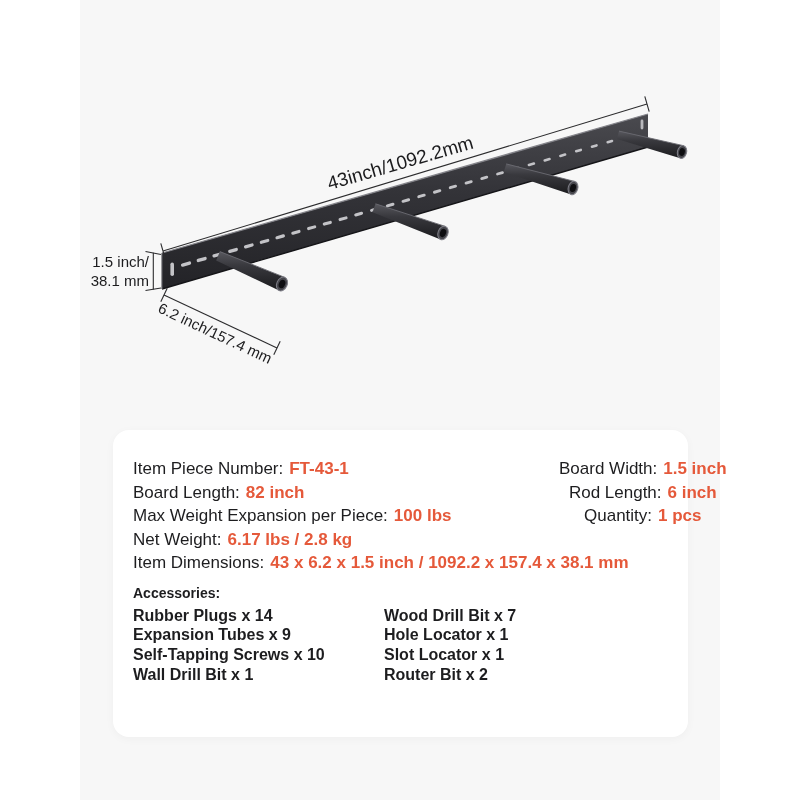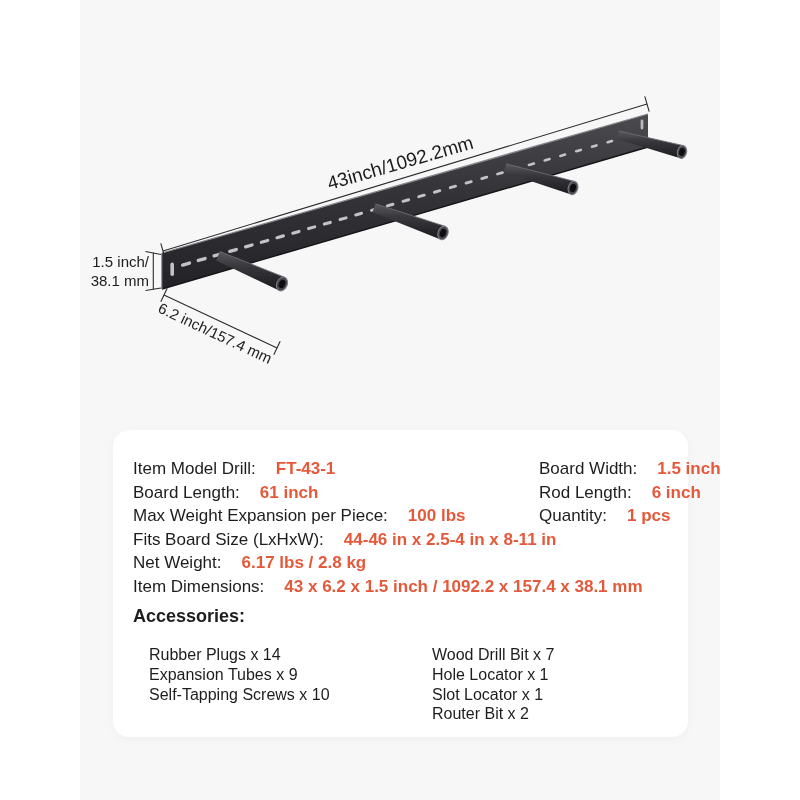--- a/index.html
+++ b/index.html
@@ -12,26 +12,26 @@
   .dim-line{stroke:#2c2c2e;stroke-width:1.1;fill:none;}
   .dim-text{fill:#1c1c1e;}
   .card{
     position:absolute;left:113px;top:430px;width:575px;height:307px;
     background:#ffffff;border-radius:16px;box-sizing:border-box;
     padding:27px 0 0 20px;box-shadow:0 2px 10px rgba(0,0,0,0.035);
   }
   .specs{position:relative;}
   .spec-row{font-size:17px;line-height:23.5px;white-space:nowrap;}
   .spec-label{color:var(--text,#1d1d1f);}
-  .spec-value{color:var(--accent,#e5593a);font-weight:700;margin-left:20px;}
-  .spec-col-right{position:absolute;left:406px;top:0;}
+  .spec-value{color:var(--accent,#e5593a);font-weight:700;margin-left:6px;}
+  .spec-col-right{position:absolute;left:426px;top:0;text-align:center;}
   .acc{margin-top:7px;}
-  .acc-heading{font-size:18px;font-weight:700;line-height:22px;}
+  .acc-heading{font-size:14px;font-weight:700;line-height:22px;}
   .acc-cols{display:flex;margin-top:2px;}
-  .acc-col{list-style:none;margin:16px;padding:0;}
+  .acc-col{list-style:none;margin:0;padding:0;font-weight:bold;}
   .acc-col1{width:251px;}
   .acc-item{font-size:16px;line-height:19.8px;white-space:nowrap;}
 </style>
 </head>
 <body>
 
 <div class="page">
   <div class="panel"></div>
 
   <svg class="diagram" width="800" height="430" viewBox="0 0 800 430">
@@ -133,27 +133,26 @@
       <line class="dim-line" x1="160.8" y1="301.8" x2="167.2" y2="288.2"></line>
       <line class="dim-line" x1="273.8" y1="354.8" x2="280.2" y2="341.2"></line>
       <text class="dim-text" transform="translate(213,338) rotate(25.1)" text-anchor="middle" font-size="15">6.2 inch/157.4 mm</text>
     </g>
   </svg>
 
   <div class="card">
     <div class="specs">
       <div class="spec-col-left">
 
-          <div class="spec-row"><span class="spec-label">Item Model Drill:</span><span class="spec-value">FT-43-1</span></div>
+          <div class="spec-row"><span class="spec-label">Item Piece Number:</span><span class="spec-value">FT-43-1</span></div>
 
-          <div class="spec-row"><span class="spec-label">Board Length:</span><span class="spec-value">61 inch</span></div>
+          <div class="spec-row"><span class="spec-label">Board Length:</span><span class="spec-value">82 inch</span></div>
 
           <div class="spec-row"><span class="spec-label">Max Weight Expansion per Piece:</span><span class="spec-value">100 lbs</span></div>
 
-          <div class="spec-row"><span class="spec-label">Fits Board Size (LxHxW):</span><span class="spec-value">44-46 in x 2.5-4 in x 8-11 in</span></div>
 
           <div class="spec-row"><span class="spec-label">Net Weight:</span><span class="spec-value">6.17 lbs / 2.8 kg</span></div>
 
           <div class="spec-row"><span class="spec-label">Item Dimensions:</span><span class="spec-value">43 x 6.2 x 1.5 inch / 1092.2 x 157.4 x 38.1 mm</span></div>
         </div>
       <div class="spec-col-right">
 
           <div class="spec-row"><span class="spec-label">Board Width:</span><span class="spec-value">1.5 inch</span></div>
 
           <div class="spec-row"><span class="spec-label">Rod Length:</span><span class="spec-value">6 inch</span></div>
@@ -163,20 +162,21 @@
     </div>
 
     <div class="acc">
       <div class="acc-heading">Accessories:</div>
       <div class="acc-cols">
         <ul class="acc-col acc-col1">
 
         <li class="acc-item">Rubber Plugs x 14</li>
             <li class="acc-item">Expansion Tubes x 9</li>
             <li class="acc-item">Self-Tapping Screws x 10</li>
+            <li class="acc-item">Wall Drill Bit x 1</li>
           </ul>
         <ul class="acc-col acc-col2">
 
         <li class="acc-item">Wood Drill Bit x 7</li>
             <li class="acc-item">Hole Locator x 1</li>
             <li class="acc-item">Slot Locator x 1</li>
             <li class="acc-item">Router Bit x 2</li>
           </ul>
       </div>
     </div>

